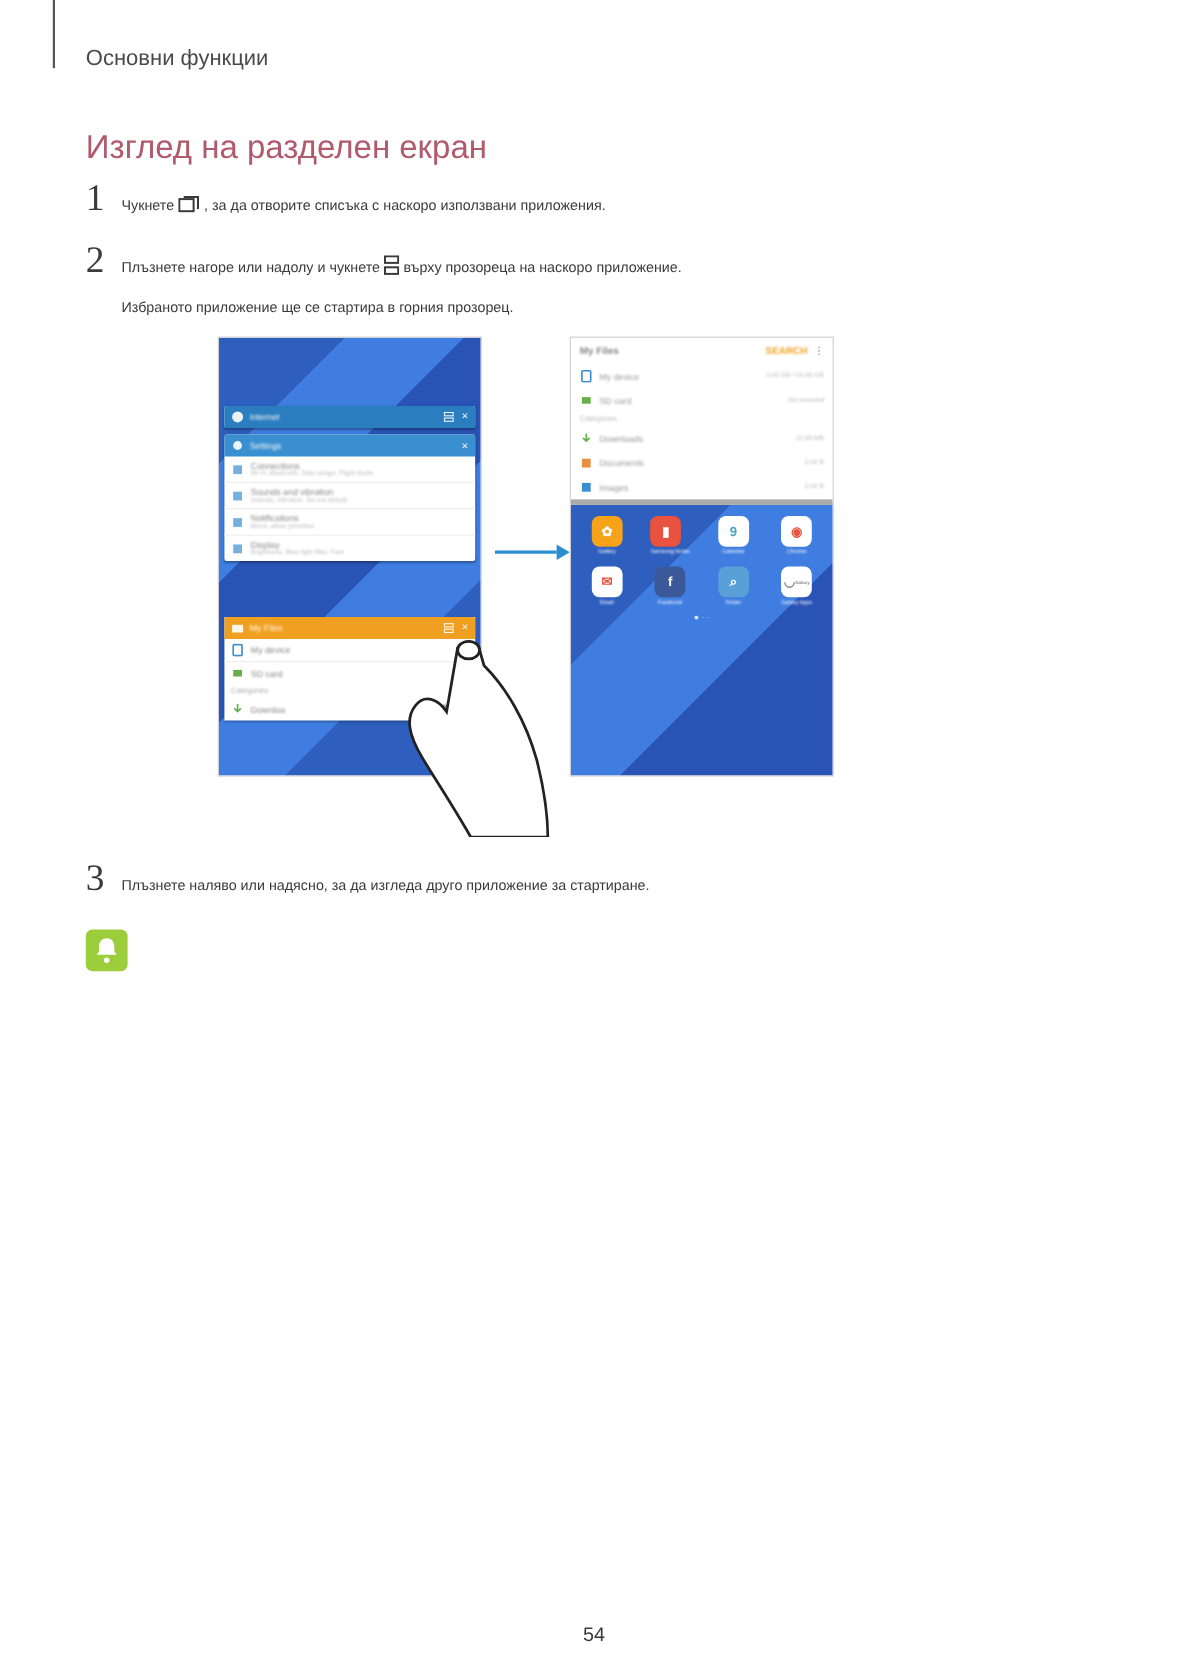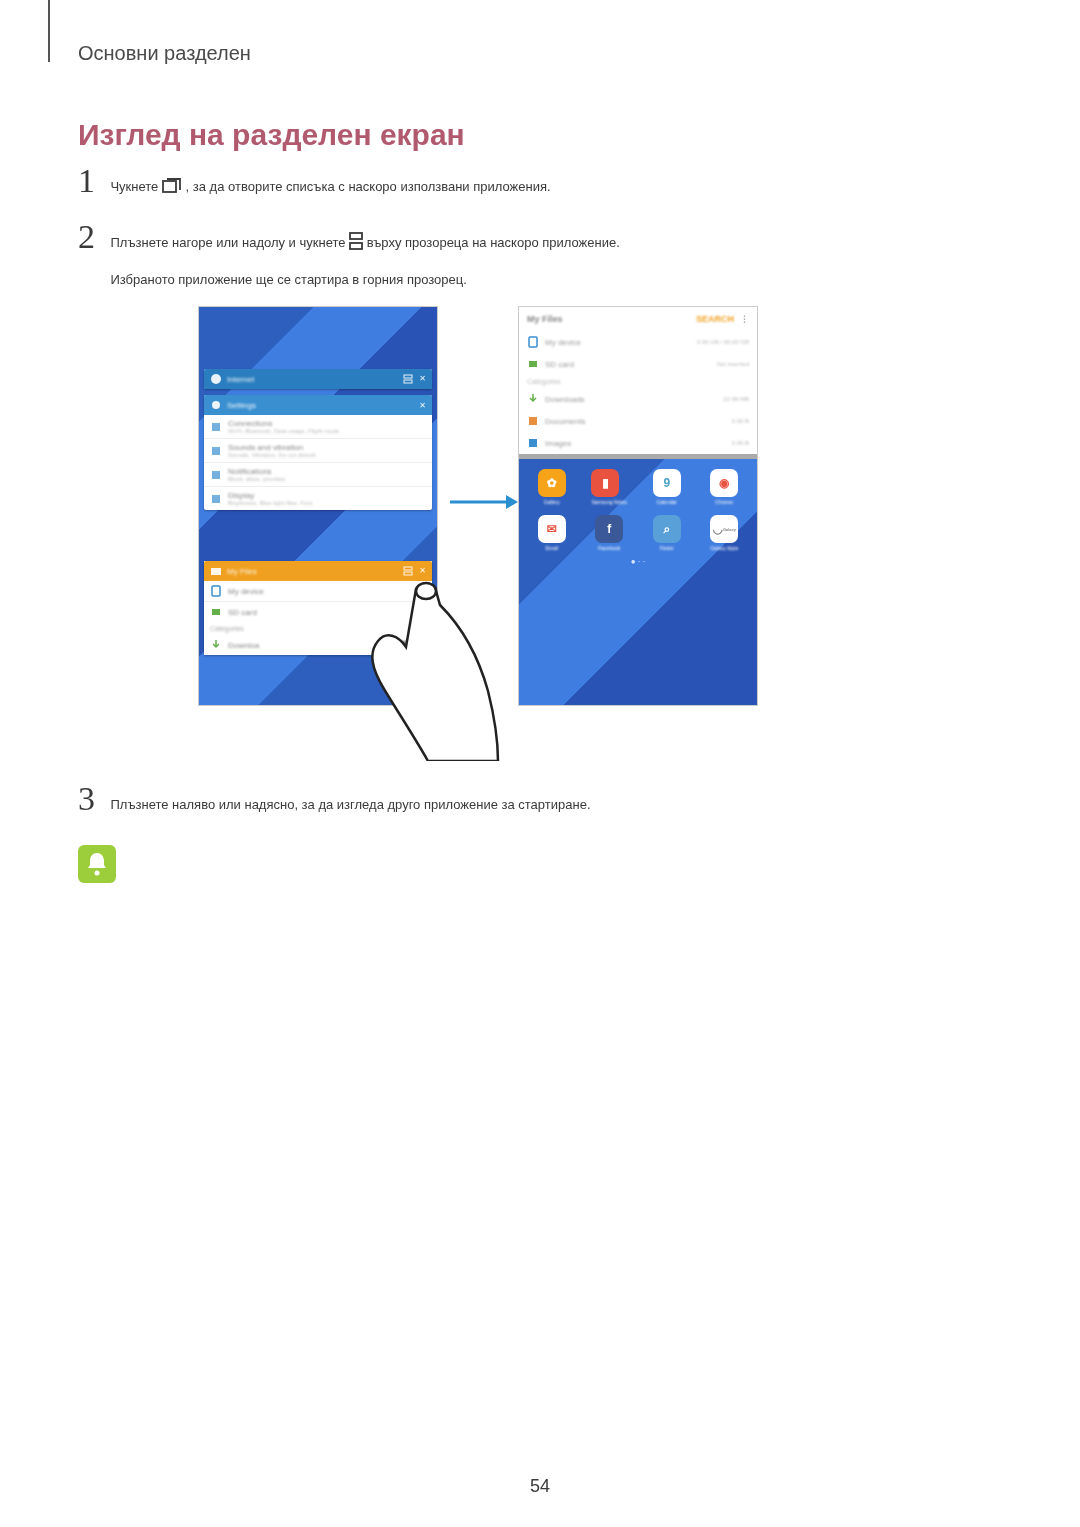--- a/index.html
+++ b/index.html
@@ -24,21 +24,21 @@
     left: 78px;
     top: 42px;
     font-size: 20px;
     color: #4a4a4a;
   }
   .main-title {
     position: absolute;
     left: 78px;
     top: 118px;
     font-size: 30px;
-    font-weight: bold;
+    font-weight: normal;
     color: #b15a6e;
   }
   .step {
     position: absolute;
     left: 78px;
   }
   .step-1 { top: 162px; }
   .step-2 { top: 218px; }
   .step-3 { top: 780px; }
   .step-num {
@@ -179,21 +179,21 @@
   .page-num {
     position:absolute; left:0; right:0; bottom:30px; text-align:center;
     font-size:18px; color:#3a3a3a;
   }
 </style>
 </head>
 <body>
 
 <div class="left-margin"></div>
 
-<div class="header-text">Основни разделен</div>
+<div class="header-text">Основни функции</div>
 
 <div class="main-title">Изглед на разделен екран</div>
 
 <div class="step step-1">
   <span class="step-num">1</span>
   <span class="step-body">
     <span>Чукнете </span>
     <span class="icon-inline">
       <svg width="20" height="16" viewBox="0 0 20 16">
           <rect x="1" y="3" width="13" height="11" fill="none" stroke="#3a3a3a" stroke-width="1.8"></rect>

